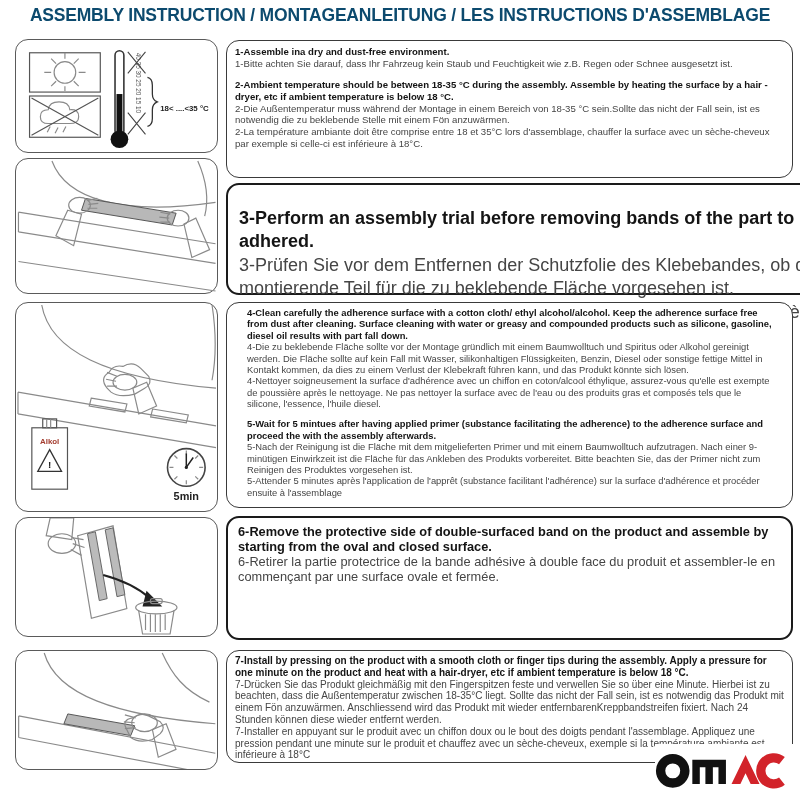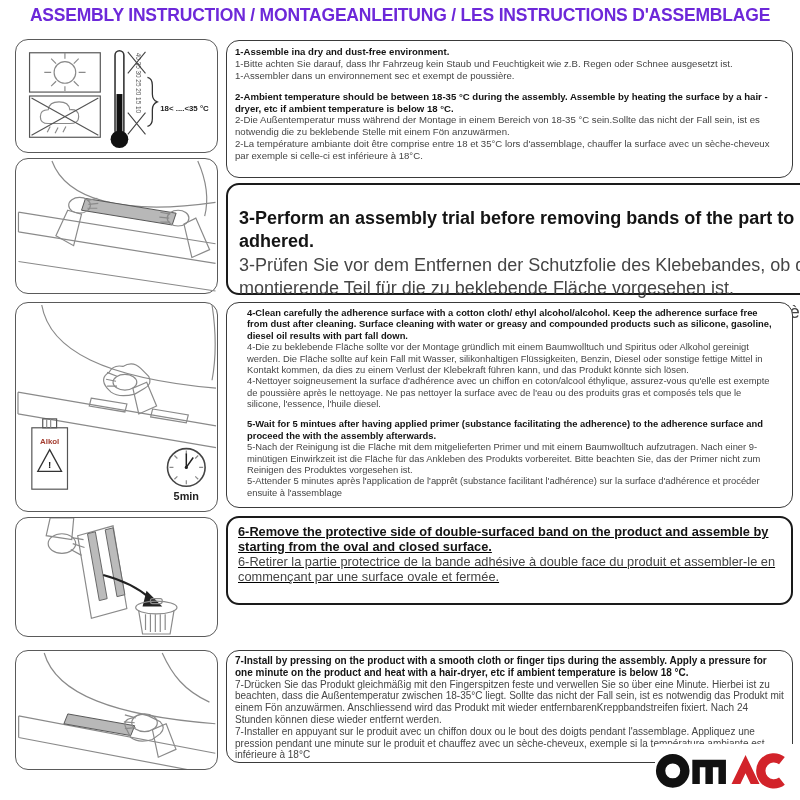--- a/index.html
+++ b/index.html
@@ -1,33 +1,33 @@
 <!DOCTYPE html>
 <html><head>
 <meta charset="utf-8">
 <style>
   html,body{margin:0;padding:0;background:#fff;}
   body{width:800px;height:800px;position:relative;overflow:hidden;
        font-family:"Liberation Sans","DejaVu Sans",sans-serif;}
   .hdr{position:absolute;top:5px;left:0;width:100%;text-align:center;
-       font-size:17.5px;font-weight:800;color:#6d28d9;letter-spacing:-0.2px;}
+       font-size:17.5px;font-weight:800;color:#0c4a6e;letter-spacing:-0.2px;}
   .box{position:absolute;box-sizing:border-box;background:#fff;border-radius:13px;}
   .lbox{border:1.5px solid #5a5a5a;}
   .rbox{border:1.4px solid #3a3a3a;}
   .thick{border-width:2.6px;border-color:#1a1a1a;}
   .lbox svg{display:block;width:100%;height:100%;}
   #l1{left:15px;top:39px;width:203px;height:114px;}
   #l2{left:15px;top:158px;width:203px;height:136px;}
   #l3{left:15px;top:302px;width:203px;height:210px;}
   #l4{left:15px;top:517px;width:203px;height:120px;}
   #l5{left:15px;top:650px;width:203px;height:120px;}
   #r1{left:226px;top:40px;width:567px;height:138px;padding:5px 8px;font-size:9.6px;line-height:1.24;}
   #r2{left:226px;top:183px;width:685px;height:112px;padding:22px 10px 0 11px;font-size:18px;line-height:1.3;}
   #r3{left:226px;top:302px;width:567px;height:206px;padding:4px 20px;font-size:9.4px;line-height:1.21;}
-  #r4{left:226px;top:516px;width:567px;height:89px;padding:7px 10px 0 10px;font-size:12.8px;line-height:1.17;text-decoration:underline;}
+  #r4{left:226px;top:516px;width:567px;height:124px;padding:7px 10px 0 10px;font-size:12.8px;line-height:1.17;}
   #r5{left:226px;top:650px;width:567px;height:113px;padding:4px 8px;font-size:10px;line-height:1.18;}
   .step .en{font-weight:bold;color:#141414;}
   .step .de,.step .fr{color:#454545;}
   .gap{height:9px;}
   #logo{position:absolute;left:655px;top:744px;width:140px;height:50px;background:#fff;}
   #logo svg{display:block;width:100%;height:100%;}
   .ln{stroke:#8a8a8a;fill:none;stroke-width:1.2;}
   .dk{stroke:#555;}
 </style>
 </head>
@@ -56,21 +56,20 @@
       <path d="M113,12 L131,34 M131,12 L113,34 M113,74 L131,96 M131,74 L113,96" stroke="#444" stroke-width="1.1" fill="none"></path>
       <path d="M133,38 q5,1 5,8 v9 q0,6 5,8 q-5,2 -5,8 v9 q0,7 -5,8" stroke="#333" stroke-width="1.3" fill="none"></path>
       <text x="146" y="72" font-size="8" font-weight="bold" fill="#222">18&lt; ....&lt;35 °C</text>
     </g>
   </svg>
 </div>
 <div class="box rbox" id="r1">
   <div class="step">
     <div class="en">1-Assemble ina dry and dust-free environment.</div>
     <div class="de">1-Bitte achten Sie darauf, dass Ihr Fahrzeug kein Staub und Feuchtigkeit wie z.B. Regen oder Schnee ausgesetzt ist.</div>
-    <div class="fr">1-Assembler dans un environnement sec et exempt de poussière.</div>
   </div>
   <div class="gap"></div>
   <div class="step">
     <div class="en">2-Ambient temperature should be between 18-35 °C  during the assembly. Assemble by heating the surface by a hair -dryer, etc if ambient temperature is below 18 °C.</div>
     <div class="de">2-Die Außentemperatur muss während der Montage in einem Bereich von 18-35 °C  sein.Sollte das nicht der Fall sein, ist es notwendig die zu beklebende Stelle mit einem Fön anzuwärmen.</div>
     <div class="fr">2-La température ambiante doit être comprise entre 18 et 35°C lors d'assemblage, chauffer la surface avec un sèche-cheveux par exemple si celle-ci est inférieure à 18°C.</div>
   </div>
 </div>
 
 <div class="box lbox" id="l2">

